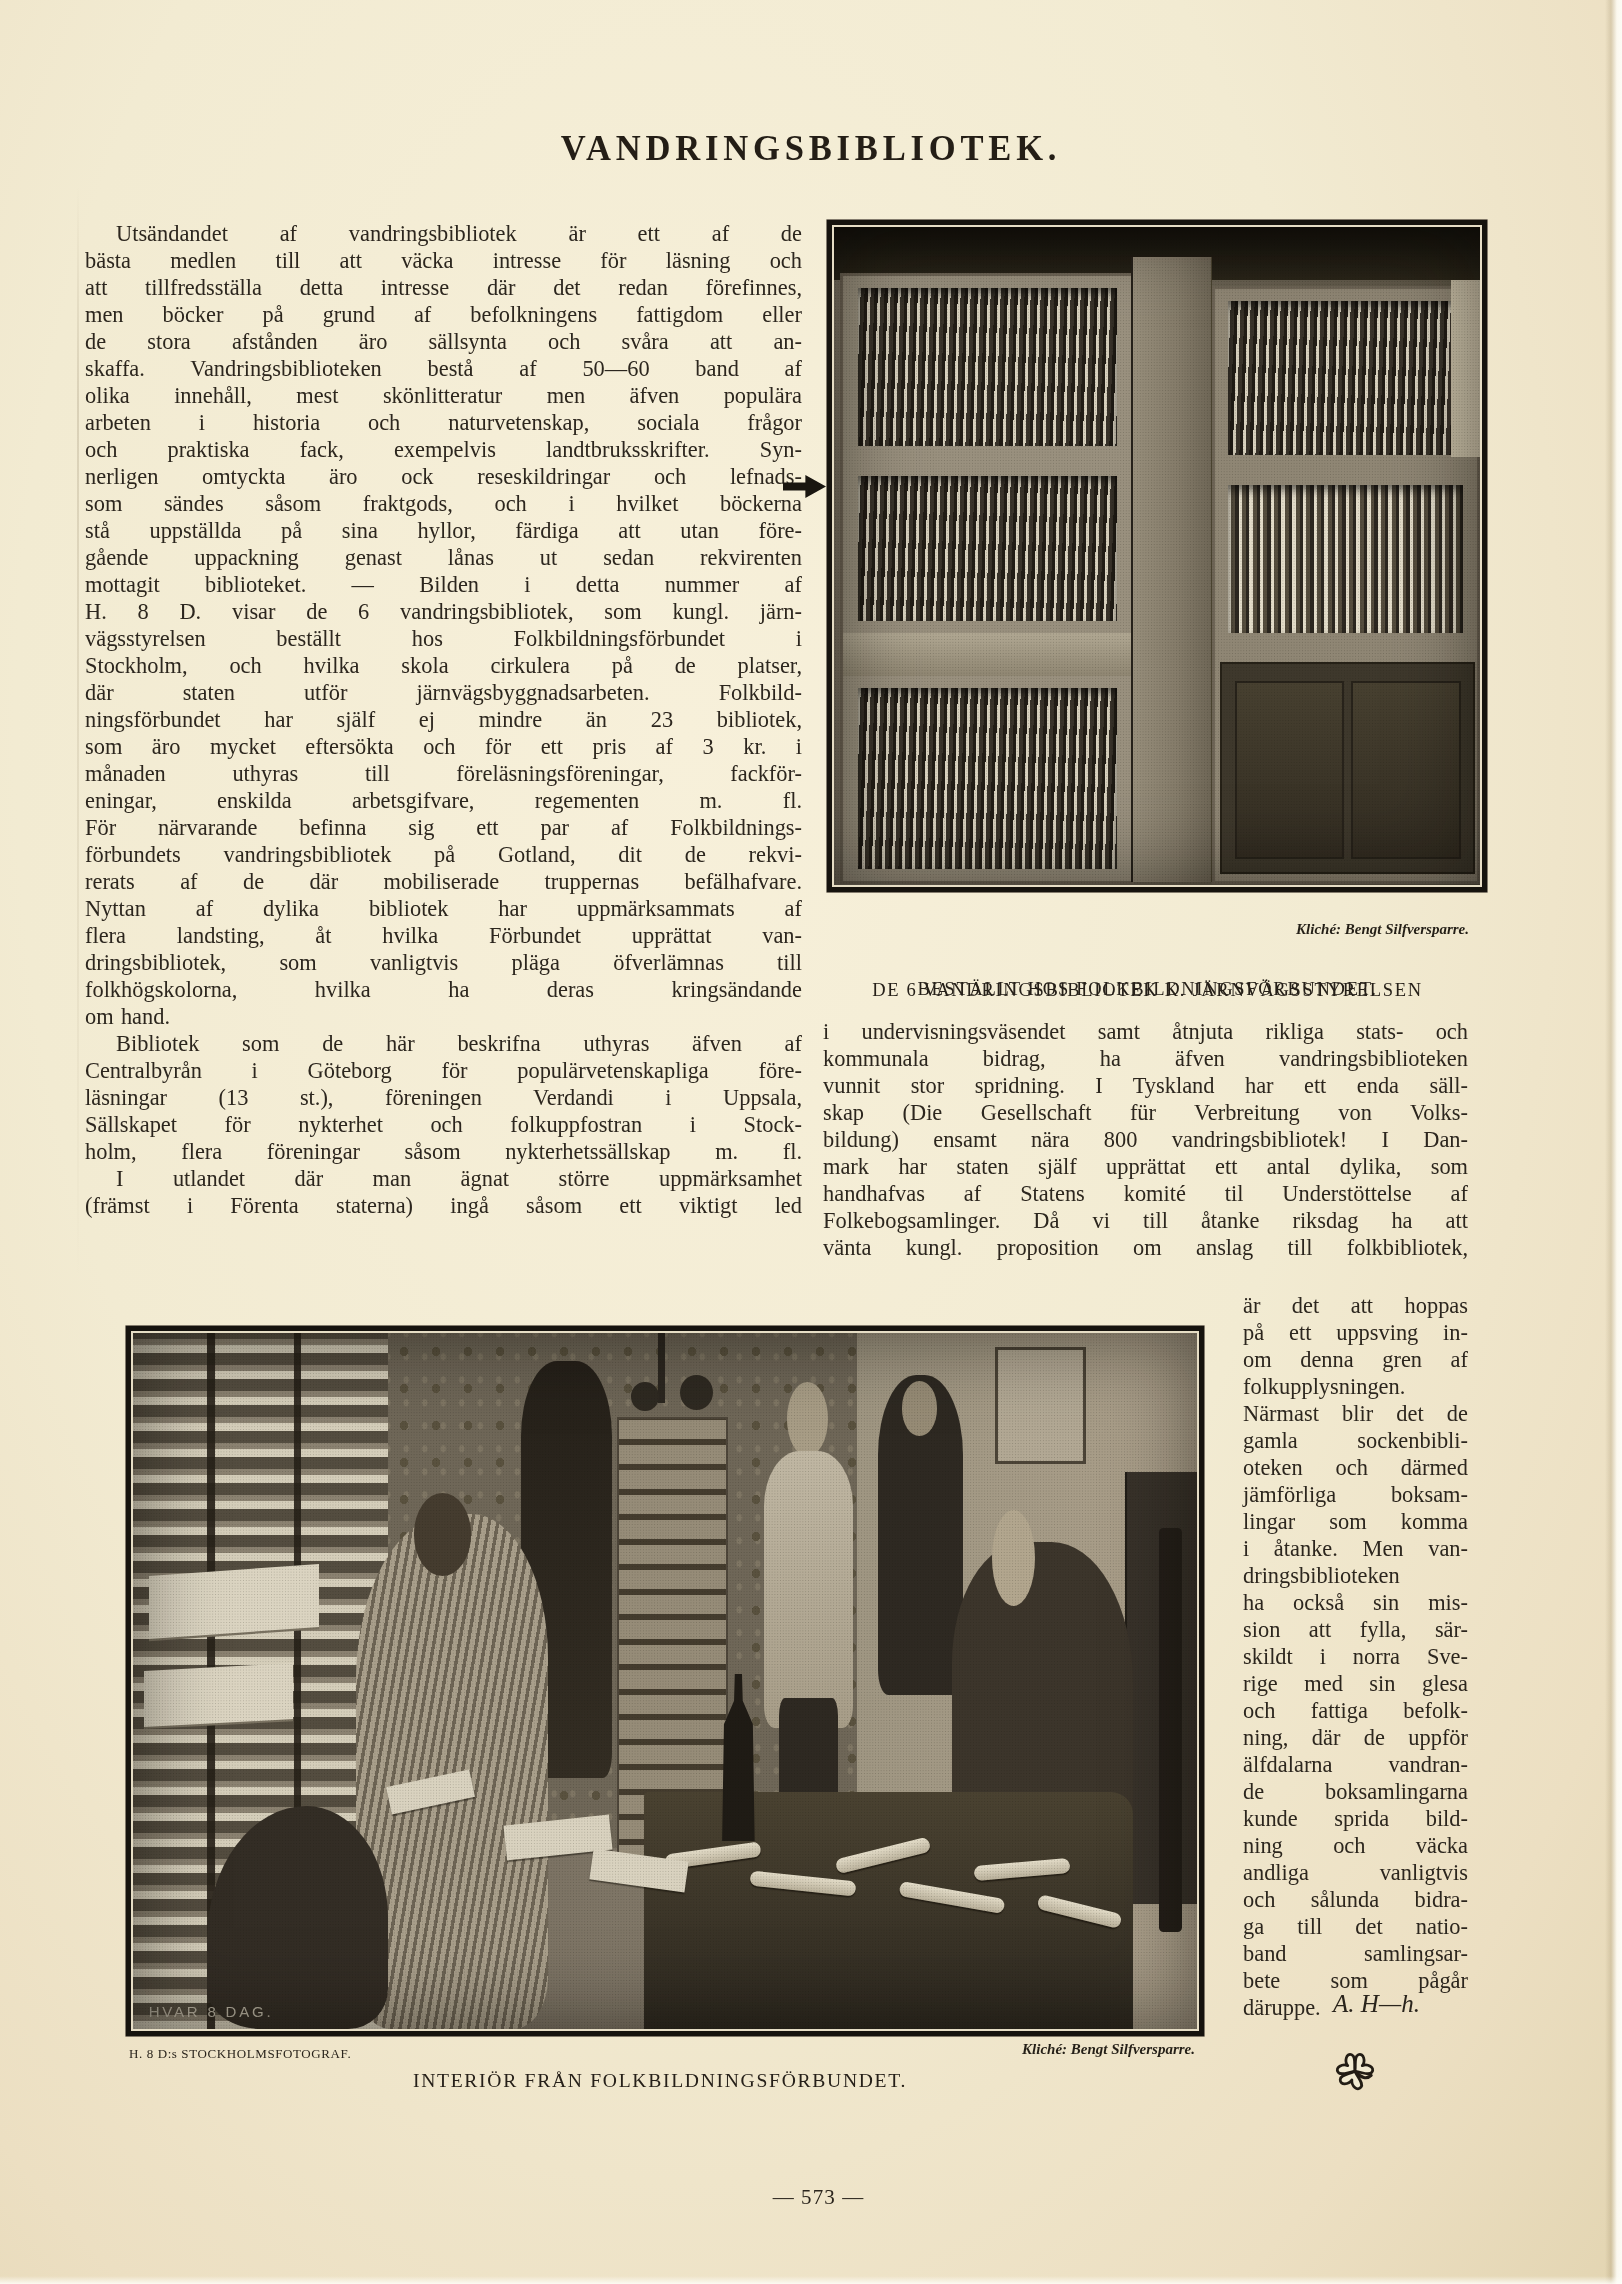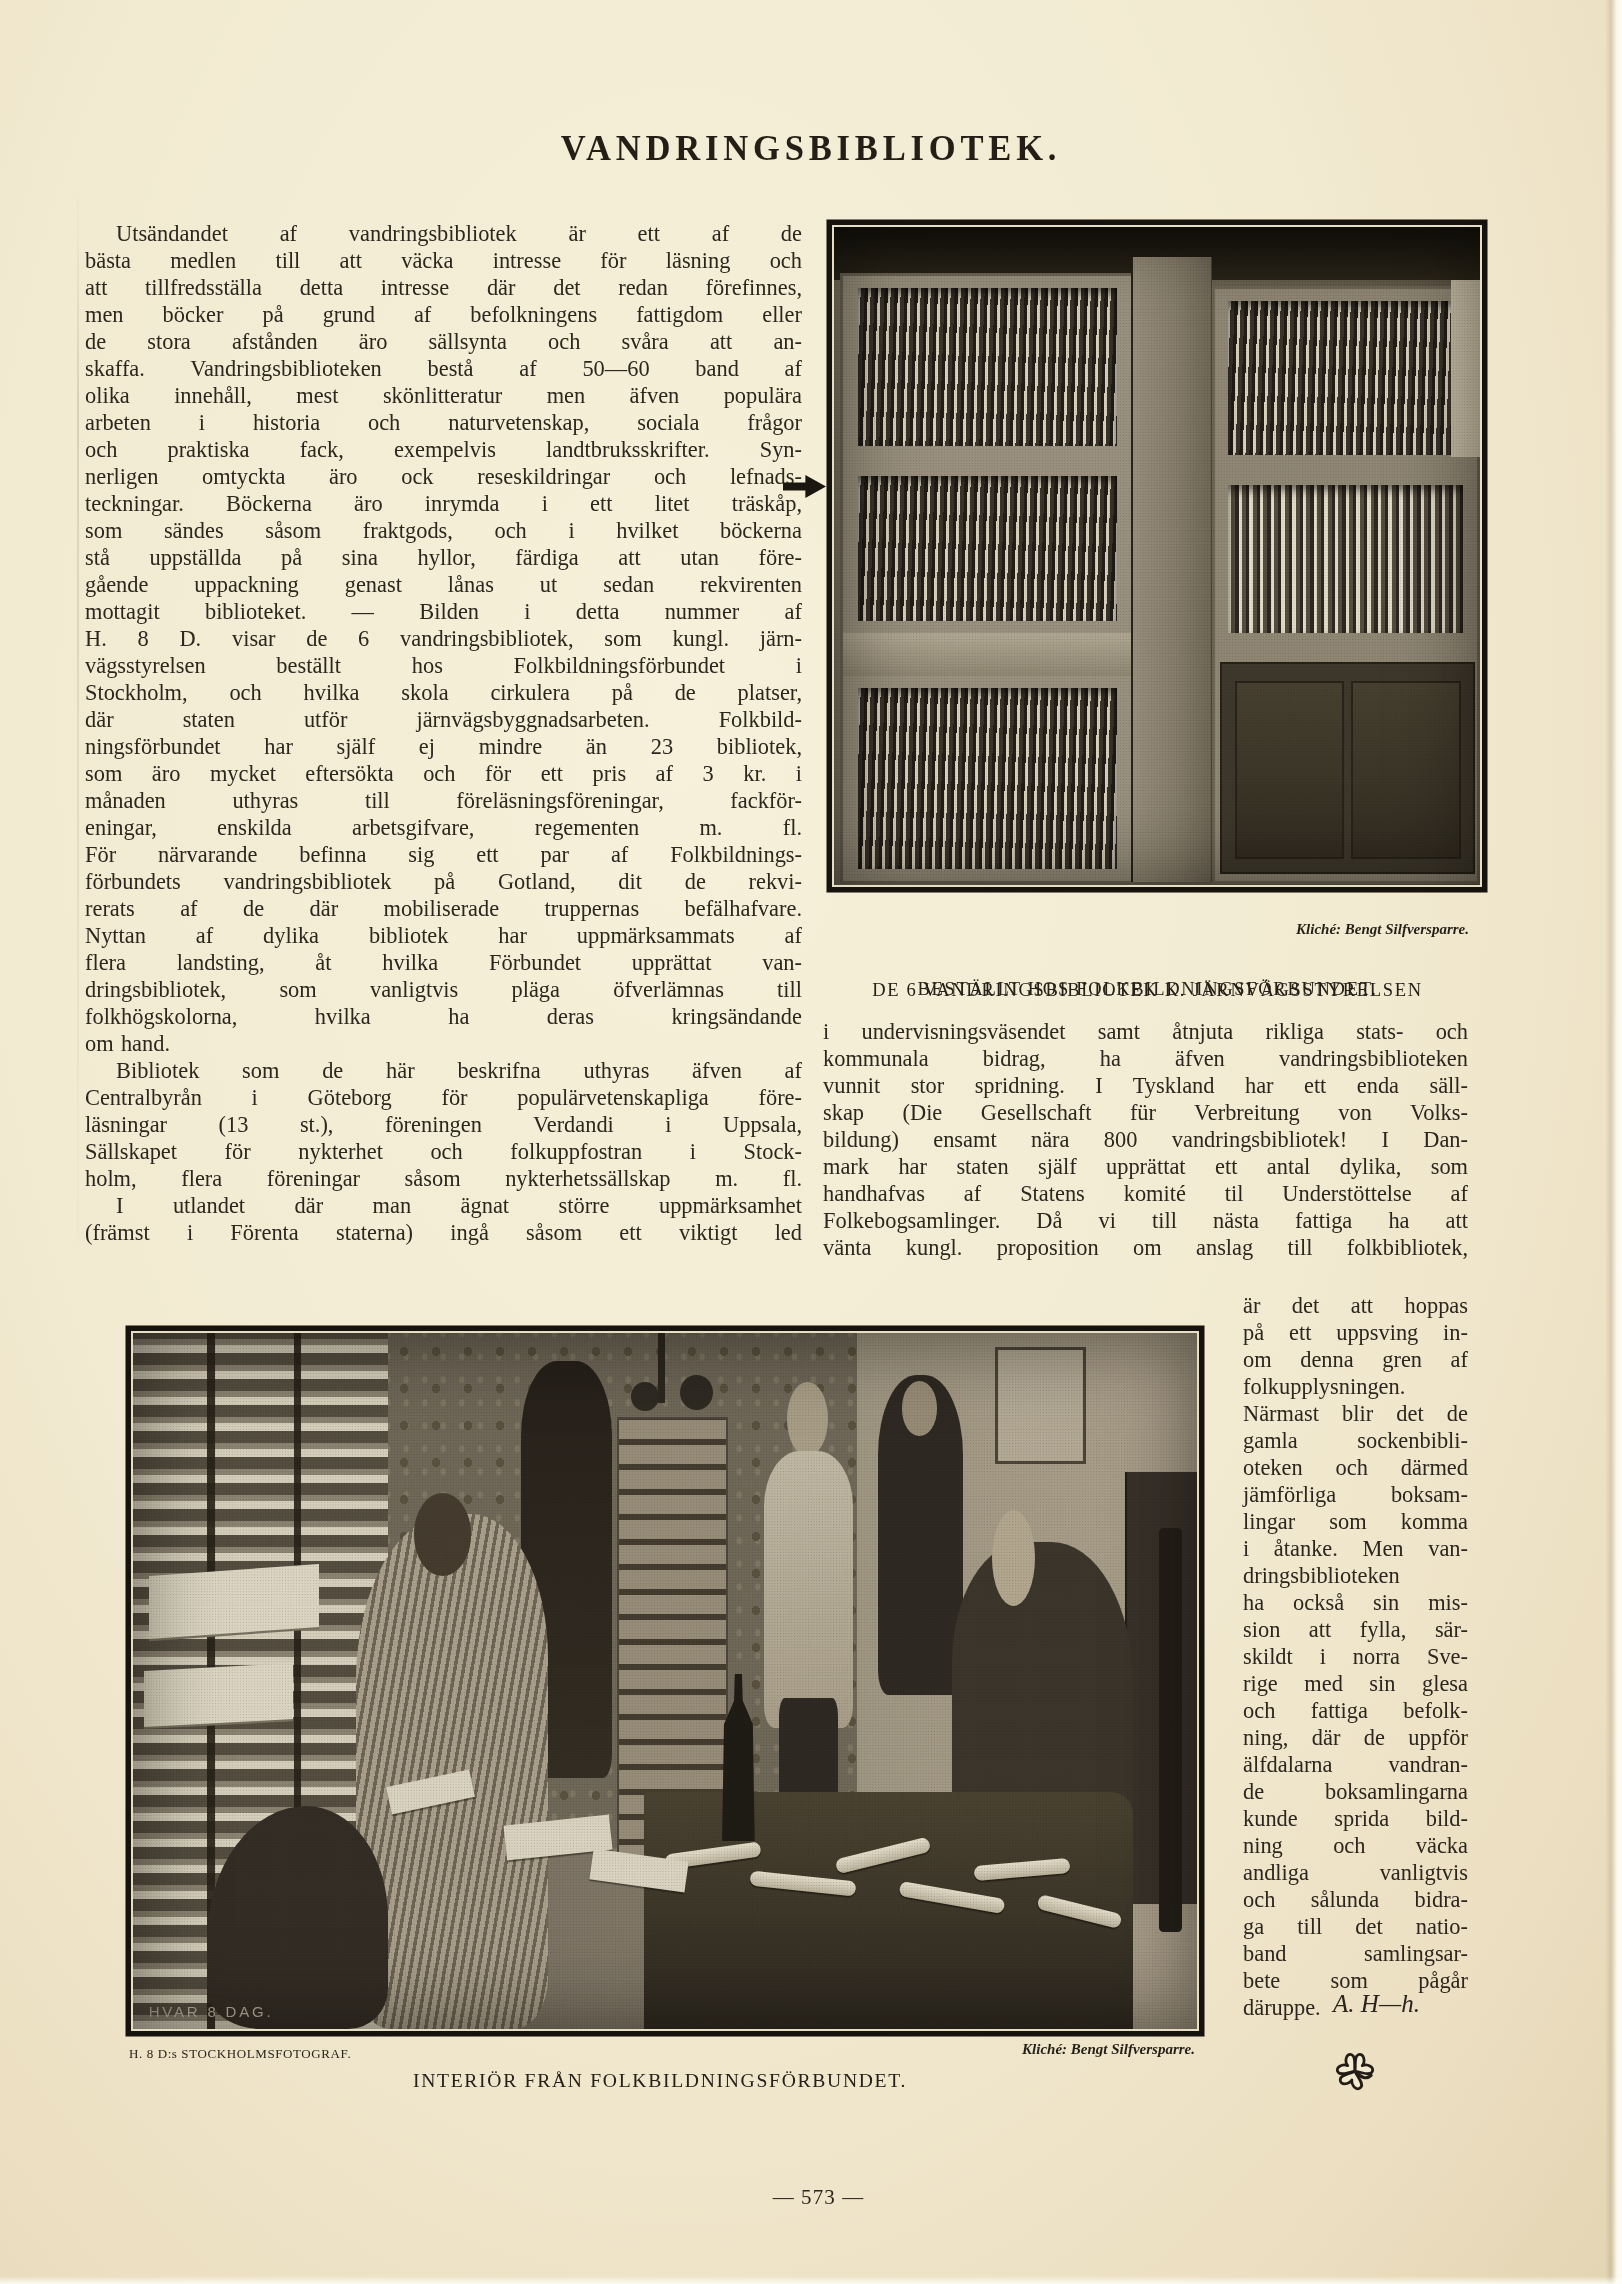--- a/index.html
+++ b/index.html
@@ -130,21 +130,20 @@
         <div class="line">Utsändandet af vandringsbibliotek är ett af de</div>
         <div class="line">bästa medlen till att väcka intresse för läsning och</div>
         <div class="line">att tillfredsställa detta intresse där det redan förefinnes,</div>
         <div class="line">men böcker på grund af befolkningens fattigdom eller</div>
         <div class="line">de stora afstånden äro sällsynta och svåra att an-</div>
         <div class="line">skaffa. Vandringsbiblioteken bestå af 50—60 band af</div>
         <div class="line">olika innehåll, mest skönlitteratur men äfven populära</div>
         <div class="line">arbeten i historia och naturvetenskap, sociala frågor</div>
         <div class="line">och praktiska fack, exempelvis landtbruksskrifter. Syn-</div>
         <div class="line">nerligen omtyckta äro ock reseskildringar och lefnads-</div>
-        <div class="line">teckningar. Böckerna äro inrymda i ett litet träskåp,</div>
         <div class="line">som sändes såsom fraktgods, och i hvilket böckerna</div>
         <div class="line">stå uppställda på sina hyllor, färdiga att utan före-</div>
         <div class="line">gående uppackning genast lånas ut sedan rekvirenten</div>
         <div class="line">mottagit biblioteket. — Bilden i detta nummer af</div>
         <div class="line">H. 8 D. visar de 6 vandringsbibliotek, som kungl. järn-</div>
         <div class="line">vägsstyrelsen beställt hos Folkbildningsförbundet i</div>
         <div class="line">Stockholm, och hvilka skola cirkulera på de platser,</div>
         <div class="line">där staten utför järnvägsbyggnadsarbeten. Folkbild-</div>
         <div class="line">ningsförbundet har själf ej mindre än 23 bibliotek,</div>
         <div class="line">som äro mycket eftersökta och för ett pris af 3 kr. i</div>
@@ -210,21 +209,21 @@
   <div class="caption-center caption-top-2">BESTÄLLT HOS FOLKBILDNINGSFÖRBUNDET.</div>
 
   <div class="col col-right-wide">
       <div class="line">i undervisningsväsendet samt åtnjuta rikliga stats- och</div>
       <div class="line">kommunala bidrag, ha äfven vandringsbiblioteken</div>
       <div class="line">vunnit stor spridning. I Tyskland har ett enda säll-</div>
       <div class="line">skap (Die Gesellschaft für Verbreitung von Volks-</div>
       <div class="line">bildung) ensamt nära 800 vandringsbibliotek! I Dan-</div>
       <div class="line">mark har staten själf upprättat ett antal dylika, som</div>
       <div class="line">handhafvas af Statens komité til Understöttelse af</div>
-      <div class="line">Folkebogsamlinger. Då vi till nästa fattiga ha att</div>
+      <div class="line">Folkebogsamlinger. Då vi till åtanke riksdag ha att</div>
       <div class="line">vänta kungl. proposition om anslag till folkbibliotek,</div>
     </div>
 
   <div class="col col-right-narrow">
       <div class="line">är det att hoppas</div>
       <div class="line">på ett uppsving in-</div>
       <div class="line">om denna gren af</div>
       <div class="line">folkupplysningen.</div>
       <div class="line">Närmast blir det de</div>
       <div class="line">gamla sockenbibli-</div>

